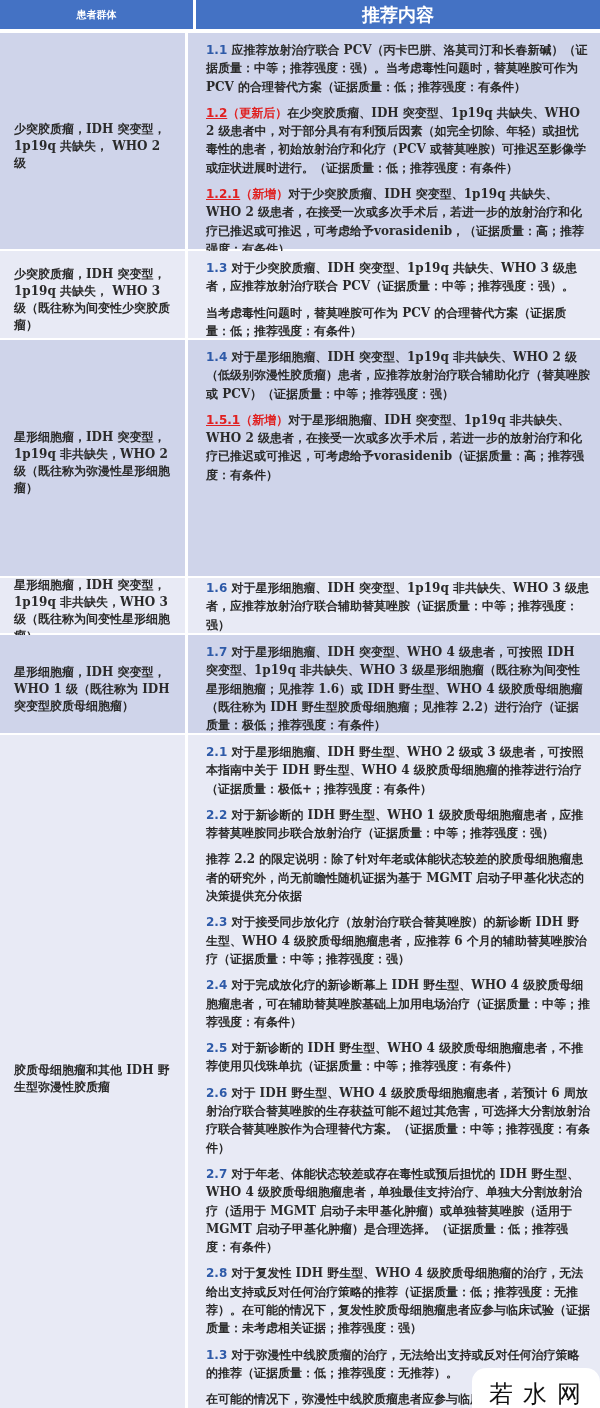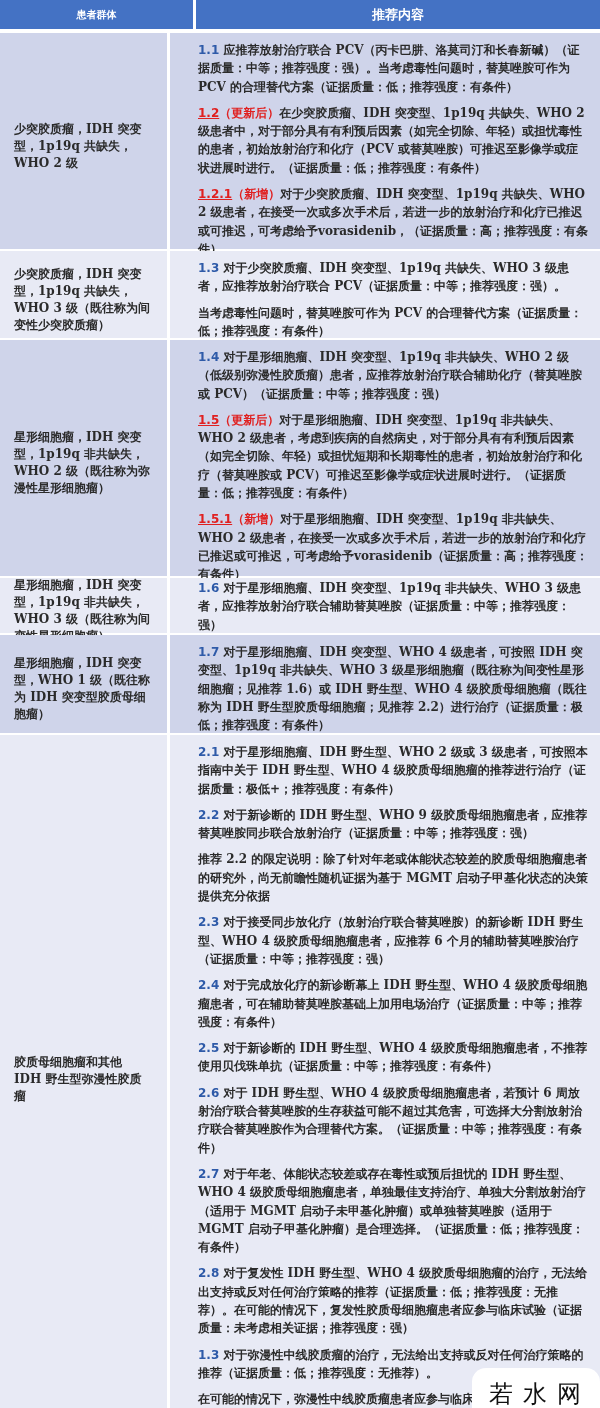--- a/index.html
+++ b/index.html
@@ -1,24 +1,24 @@
 <!DOCTYPE html>
 <html><head>
 <meta charset="utf-8">
 <style>
   * { box-sizing: border-box; margin: 0; padding: 0; }
   html, body { width: 600px; height: 1408px; background: #ffffff; overflow: hidden; }
   body { font-family: "DejaVu Serif", "Liberation Serif", serif; color: #1f1f1f; position: relative; }
   .table { position: absolute; left: 0; top: 0; width: 600px; }
   .hdr { display: flex; height: 31px; background: #ffffff; }
   .hdr .c1 { width: 193px; background: #4472c4; color: #fff; font-size: 10px; font-weight: bold; display: flex; align-items: center; justify-content: center; border-bottom: 2px solid #ffffff; }
-  .hdr .c2 { flex: 1; background: #4472c4; color: #fff; font-size: 13px; font-weight: bold; display: flex; align-items: center; justify-content: center; margin-left: 3px; border-bottom: 2px solid #ffffff; }
+  .hdr .c2 { flex: 1; background: #4472c4; color: #fff; font-size: 18px; font-weight: bold; display: flex; align-items: center; justify-content: center; margin-left: 3px; border-bottom: 2px solid #ffffff; }
   .row { display: flex; border-top: 2px solid #ffffff; }
-  .row .c1 { width: 167px; display: flex; align-items: center; padding: 10px 14px 0 14px; font-size: 12px; line-height: 17px; font-weight: bold; color: #2a2a2a; }
-  .row .c2 { flex: 1; margin-left: 3px; padding: 8px 10px 6px 28px; font-size: 12px; line-height: 18.3px; font-weight: bold; color: #2a2a2a; }
+  .row .c1 { width: 185px; display: flex; align-items: center; padding: 10px 14px 0 14px; font-size: 12px; line-height: 17px; font-weight: bold; color: #2a2a2a; }
+  .row .c2 { flex: 1; margin-left: 3px; padding: 8px 10px 6px 18px; font-size: 12px; line-height: 18.3px; font-weight: bold; color: #2a2a2a; }
   .row.dark .c1, .row.dark .c2 { background: #cfd4ea; }
   .row.light .c1, .row.light .c2 { background: #e8eaf5; }
   .para { margin-bottom: 8px; }
   .para:last-child { margin-bottom: 0; }
   .num-blue { color: #2e5aa8; font-family: "DejaVu Sans", "Liberation Sans", sans-serif; font-weight: bold; }
   .num-red { color: #e02020; font-family: "DejaVu Sans", "Liberation Sans", sans-serif; font-weight: bold; text-decoration: underline; }
   .tag-red { color: #e02020; }
   .watermark { position: absolute; left: 472px; top: 1368px; width: 128px; height: 56px; background: #ffffff; display: flex; flex-direction: column; align-items: center; justify-content: center; border-radius: 14px; }
   .watermark .wm-text { font-family: "DejaVu Sans", "Liberation Sans", sans-serif; font-size: 24px; letter-spacing: 10px; color: #111; line-height: 26px; padding-left: 8px; }
   .watermark .wm-sub { font-family: "DejaVu Sans", "Liberation Sans", sans-serif; font-size: 4px; color: #666; letter-spacing: 4px; }
@@ -60,23 +60,20 @@
     </div>
   </div>
 
   <div class="row dark" style="height:238px">
     <div class="c1">星形细胞瘤，IDH 突变型，1p19q 非共缺失，WHO 2 级（既往称为弥漫性星形细胞瘤）</div>
     <div class="c2">
       <div class="para">
         <span class="num-blue">1.4</span><span> 对于星形细胞瘤、IDH 突变型、1p19q 非共缺失、WHO 2 级（低级别弥漫性胶质瘤）患者，应推荐放射治疗联合辅助化疗（替莫唑胺或 PCV）（证据质量：中等；推荐强度：强）</span>
       </div>
       <div class="para">
-        <span class="num-red">1.5</span><span class="tag-red">（更新后）</span><span>对于星形细胞瘤、IDH 突变型、1p19q 非共缺失、WHO 2 级患者，考虑到疾病的自然病史，对于部分具有有利预后因素（如完全切除、年轻）或担忧短期和长期毒性的患者，初始放射治疗和化疗（替莫唑胺或 PCV）可推迟至影像学或症状进展时进行。（证据质量：低；推荐强度：有条件）</span>
-      </div>
-      <div class="para">
         <span class="num-red">1.5.1</span><span class="tag-red">（新增）</span><span>对于星形细胞瘤、IDH 突变型、1p19q 非共缺失、WHO 2 级患者，在接受一次或多次手术后，若进一步的放射治疗和化疗已推迟或可推迟，可考虑给予vorasidenib（证据质量：高；推荐强度：有条件）</span>
       </div>
     </div>
   </div>
 
   <div class="row light" style="height:57px">
     <div class="c1">星形细胞瘤，IDH 突变型，1p19q 非共缺失，WHO 3 级（既往称为间变性星形细胞瘤）</div>
     <div class="c2" style="display:flex;align-items:center;justify-content:flex-end;">
       <div class="para">
         <span class="num-blue">1.6</span><span> 对于星形细胞瘤、IDH 突变型、1p19q 非共缺失、WHO 3 级患者，应推荐放射治疗联合辅助替莫唑胺（证据质量：中等；推荐强度：强）</span>
@@ -93,21 +90,21 @@
     </div>
   </div>
 
   <div class="row light" style="height:680px">
     <div class="c1">胶质母细胞瘤和其他 IDH 野生型弥漫性胶质瘤</div>
     <div class="c2">
       <div class="para">
         <span class="num-blue">2.1</span><span> 对于星形细胞瘤、IDH 野生型、WHO 2 级或 3 级患者，可按照本指南中关于 IDH 野生型、WHO 4 级胶质母细胞瘤的推荐进行治疗（证据质量：极低+；推荐强度：有条件）</span>
       </div>
       <div class="para">
-        <span class="num-blue">2.2</span><span> 对于新诊断的 IDH 野生型、WHO 9 级胶质母细胞瘤患者，应推荐替莫唑胺同步联合放射治疗（证据质量：中等；推荐强度：强）</span>
+        <span class="num-blue">2.2</span><span> 对于新诊断的 IDH 野生型、WHO 1 级胶质母细胞瘤患者，应推荐替莫唑胺同步联合放射治疗（证据质量：中等；推荐强度：强）</span>
       </div>
       <div class="para">
         <span>推荐 2.2 的限定说明：除了针对年老或体能状态较差的胶质母细胞瘤患者的研究外，尚无前瞻性随机证据为基于 MGMT 启动子甲基化状态的决策提供充分依据</span>
       </div>
       <div class="para">
         <span class="num-blue">2.3</span><span> 对于接受同步放化疗（放射治疗联合替莫唑胺）的新诊断 IDH 野生型、WHO 4 级胶质母细胞瘤患者，应推荐 6 个月的辅助替莫唑胺治疗（证据质量：中等；推荐强度：强）</span>
       </div>
       <div class="para">
         <span class="num-blue">2.4</span><span> 对于完成放化疗的新诊断幕上 IDH 野生型、WHO 4 级胶质母细胞瘤患者，可在辅助替莫唑胺基础上加用电场治疗（证据质量：中等；推荐强度：有条件）</span>
       </div>

